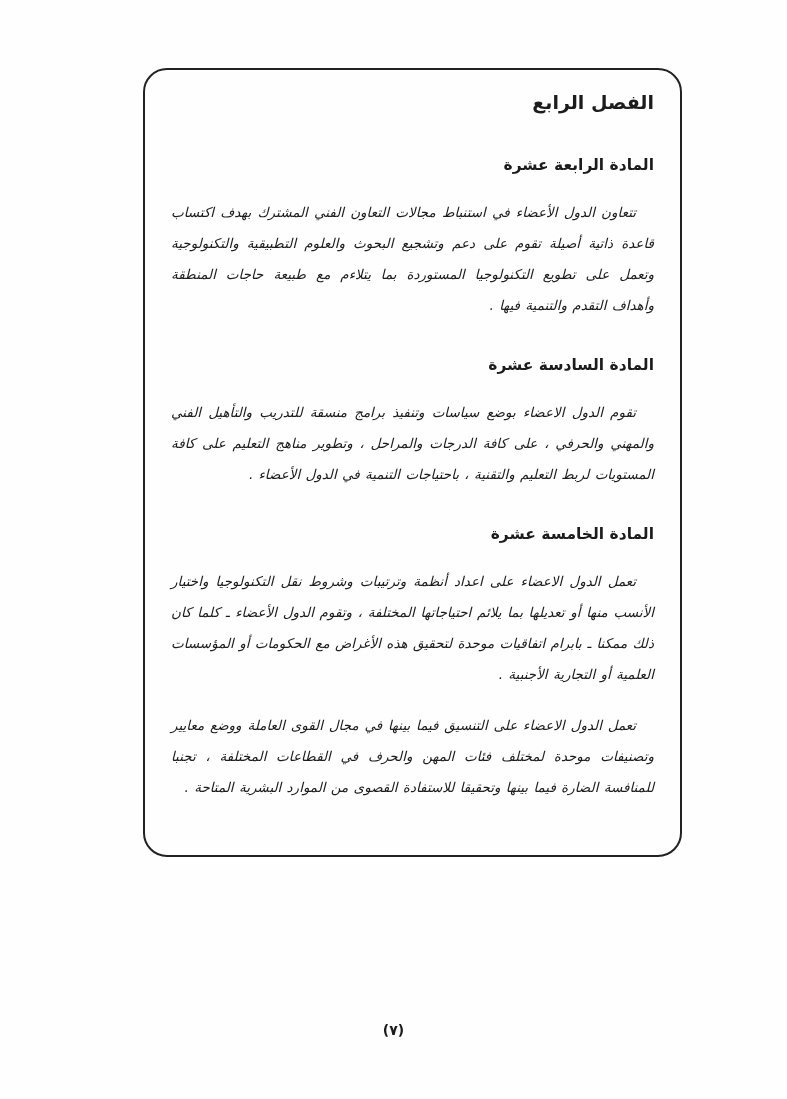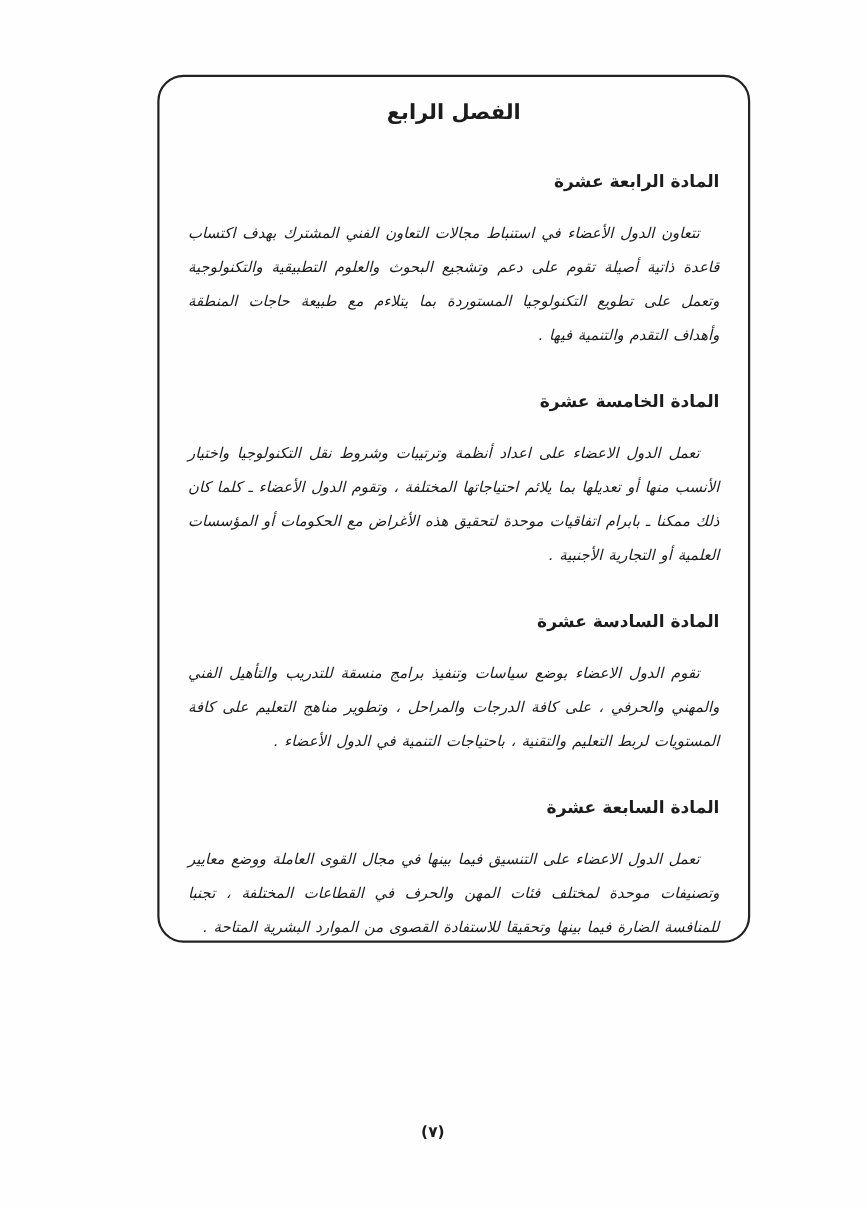--- a/index.html
+++ b/index.html
@@ -22,21 +22,21 @@
     position: absolute;
     left: 143px;
     top: 68px;
     width: 539px;
     height: 789px;
     border: 2px solid #222222;
     border-radius: 24px;
     padding: 14px 26px 0 26px;
   }
   .chapter-block {
-    text-align: center;
+    text-align: right;
     margin-bottom: 16px;
   }
   .chapter-title,
   .chapter-subtitle {
     font-weight: bold;
     font-size: 19px;
     line-height: 37px;
     letter-spacing: 0.3px;
   }
   .article h2 {
@@ -76,31 +76,30 @@
     <div class="chapter-block">
       <div class="chapter-title">الفصل الرابع</div>
     </div>
 
     <section class="article">
       <h2>المادة الرابعة عشرة</h2>
       <p>تتعاون الدول الأعضاء في استنباط مجالات التعاون الفني المشترك بهدف اكتساب قاعدة ذاتية أصيلة تقوم على دعم وتشجيع البحوث والعلوم التطبيقية والتكنولوجية وتعمل على تطويع التكنولوجيا المستوردة بما يتلاءم مع طبيعة حاجات المنطقة وأهداف التقدم والتنمية فيها .</p>
     </section>
 
     <section class="article">
+      <h2>المادة السادسة عشرة</h2>
+      <p>تقوم الدول الاعضاء بوضع سياسات وتنفيذ برامج منسقة للتدريب والتأهيل الفني والمهني والحرفي ، على كافة الدرجات والمراحل ، وتطوير مناهج التعليم على كافة المستويات لربط التعليم والتقنية ، باحتياجات التنمية في الدول الأعضاء .</p>
+    </section>
+
+    <section class="article">
       <h2>المادة الخامسة عشرة</h2>
       <p>تعمل الدول الاعضاء على اعداد أنظمة وترتيبات وشروط نقل التكنولوجيا واختيار الأنسب منها أو تعديلها بما يلائم احتياجاتها المختلفة ، وتقوم الدول الأعضاء ـ كلما كان ذلك ممكنا ـ بابرام اتفاقيات موحدة لتحقيق هذه الأغراض مع الحكومات أو المؤسسات العلمية أو التجارية الأجنبية .</p>
     </section>
 
     <section class="article">
-      <h2>المادة السادسة عشرة</h2>
-      <p>تقوم الدول الاعضاء بوضع سياسات وتنفيذ برامج منسقة للتدريب والتأهيل الفني والمهني والحرفي ، على كافة الدرجات والمراحل ، وتطوير مناهج التعليم على كافة المستويات لربط التعليم والتقنية ، باحتياجات التنمية في الدول الأعضاء .</p>
-    </section>
-
-    <section class="article">
-      <h2>المادة السابعة عشرة</h2>
       <p>تعمل الدول الاعضاء على التنسيق فيما بينها في مجال القوى العاملة ووضع معايير وتصنيفات موحدة لمختلف فئات المهن والحرف في القطاعات المختلفة ، تجنبا للمنافسة الضارة فيما بينها وتحقيقا للاستفادة القصوى من الموارد البشرية المتاحة .</p>
     </section>
 
   </div>
 
   <div class="page-number">(٧)</div>
 
 </div>
 
 </body></html>

